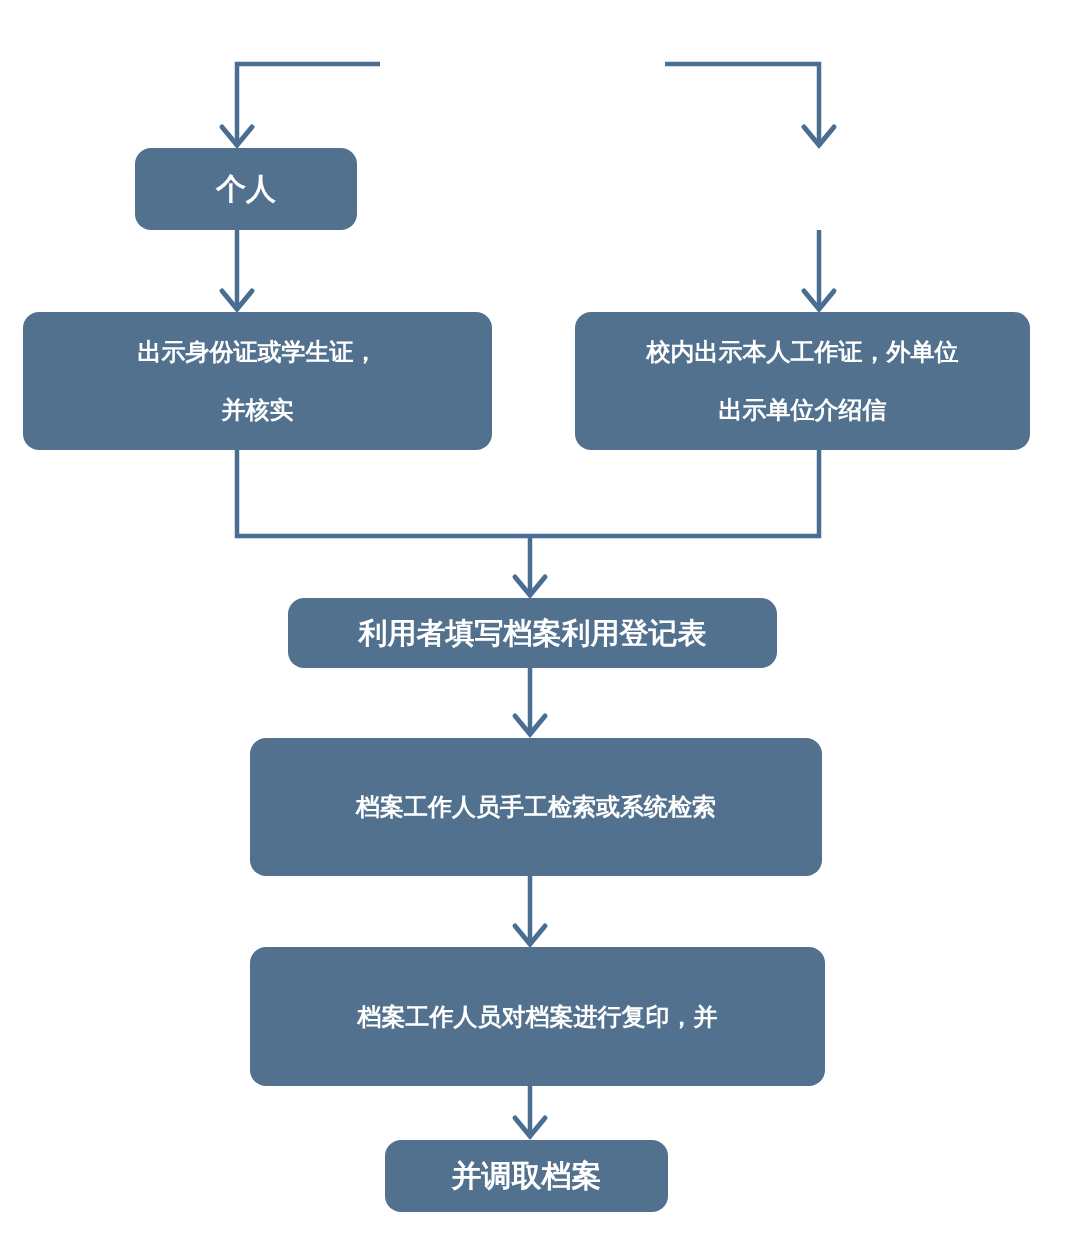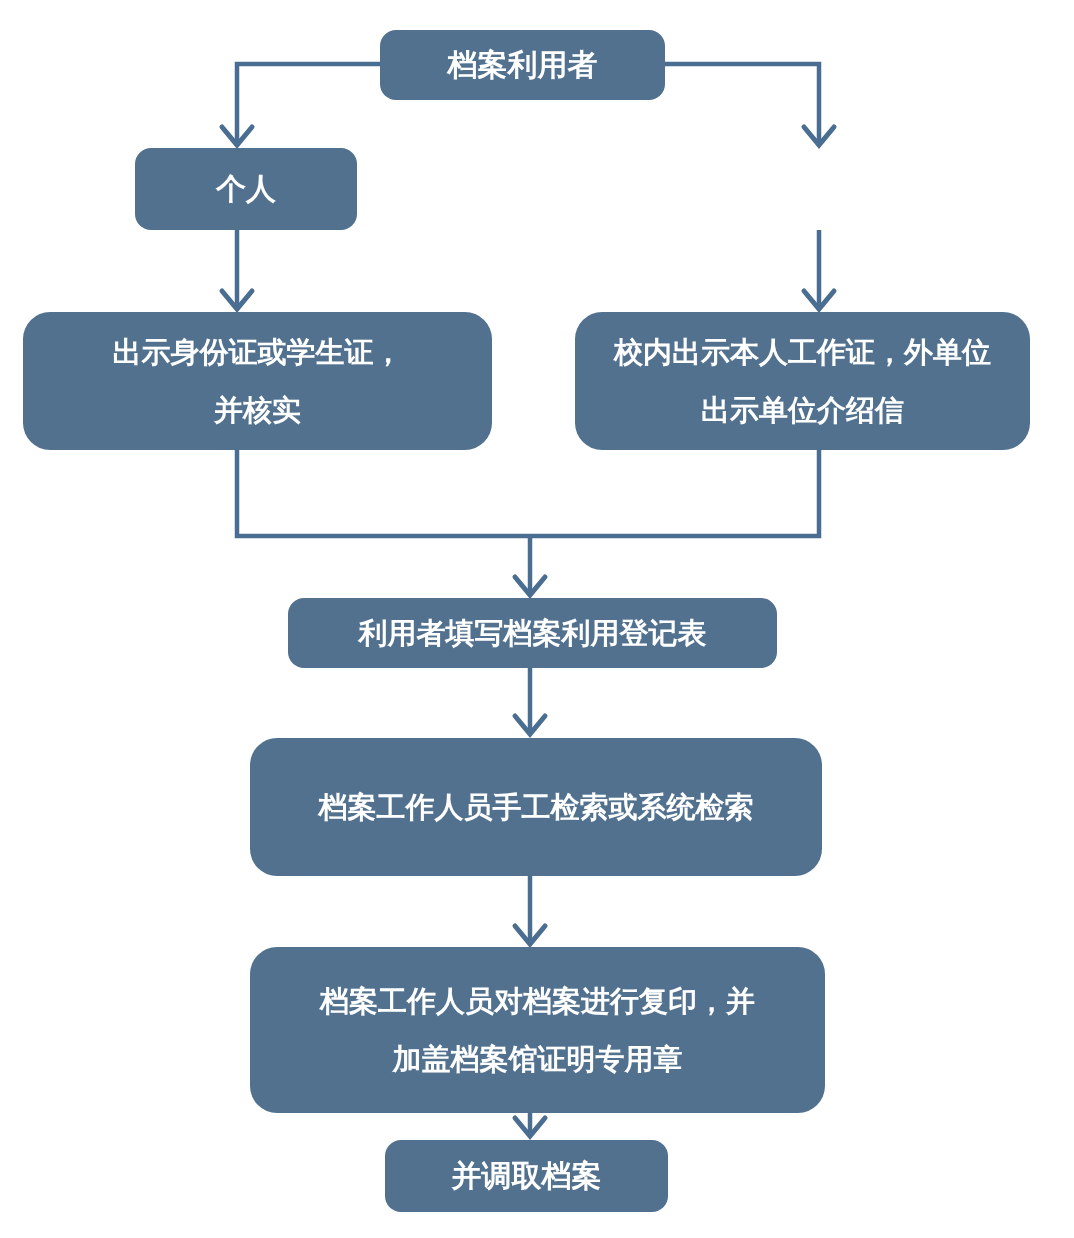--- a/index.html
+++ b/index.html
@@ -37,21 +37,21 @@
     display: flex;
     flex-direction: column;
     align-items: center;
     justify-content: center;
     text-align: center;
     font-weight: bold;
     box-sizing: border-box;
   }
   .node .ln { display: block; }
   .fs-sm { font-size: 30px; line-height: 38px; }
-  .fs-lg { font-size: 29px; line-height: 58px; border-radius: 27px; }
+  .fs-lg { font-size: 24px; line-height: 58px; }
   .fs-md { font-size: 29px; line-height: 36px; }
 </style>
 </head>
 <body>
 
 <div class="canvas">
 
   <svg class="connectors" viewBox="0 0 1074 1238" xmlns="http://www.w3.org/2000/svg">
 
     <path class="conn" d="M 380 64 H 237 V 144"></path>
@@ -74,23 +74,20 @@
     <path class="conn" d="M 530 667 V 733"></path>
     <path class="head" d="M 515 716 L 530 734 L 545 716"></path>
 
     <path class="conn" d="M 530 876 V 943"></path>
     <path class="head" d="M 515 926 L 530 944 L 545 926"></path>
 
     <path class="conn" d="M 530 1086 V 1135"></path>
     <path class="head" d="M 515 1118 L 530 1136 L 545 1118"></path>
   </svg>
 
-  <div class="node fs-sm" style="left:380px; top:30px; width:285px; height:70px;">
-    <span class="ln">档案利用者</span>
-  </div>
 
   <div class="node fs-sm" style="left:135px; top:148px; width:222px; height:82px;">
     <span class="ln">个人</span>
   </div>
 
 
   <div class="node fs-lg" style="left:23px; top:312px; width:469px; height:138px;">
     <span class="ln">出示身份证或学生证，</span>
     <span class="ln">并核实</span>
   </div>
@@ -101,22 +98,21 @@
   </div>
 
   <div class="node fs-md" style="left:288px; top:598px; width:489px; height:70px;">
     <span class="ln">利用者填写档案利用登记表</span>
   </div>
 
   <div class="node fs-lg" style="left:250px; top:738px; width:572px; height:138px;gap:24px;">
     <span class="ln">档案工作人员手工检索或系统检索</span>
   </div>
 
-  <div class="node fs-lg" style="left:250px; top:947px; width:575px; height:166px;">
+  <div class="node fs-lg" style="left:250px; top:947px; width:575px; height:139px;">
     <span class="ln">档案工作人员对档案进行复印，并</span>
-    <span class="ln">加盖档案馆证明专用章</span>
   </div>
 
   <div class="node fs-sm" style="left:385px; top:1140px; width:283px; height:72px;">
     <span class="ln">并调取档案</span>
   </div>
 
 </div>
 
 </body></html>

